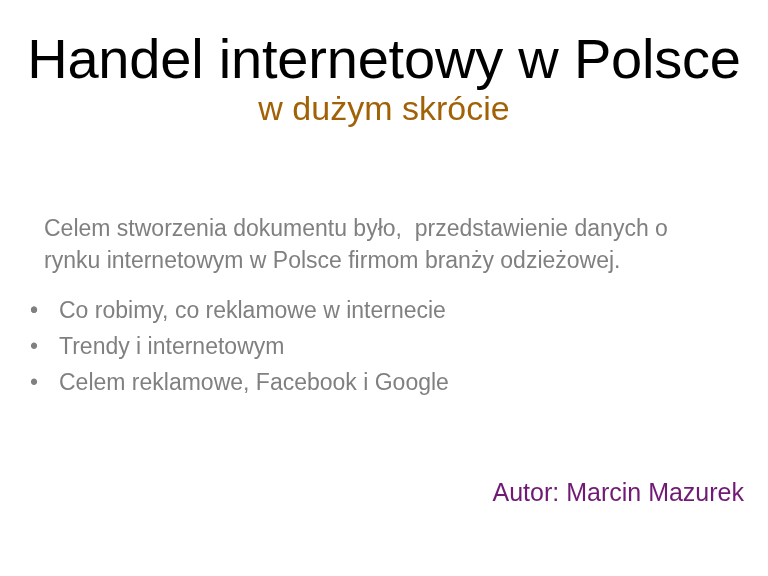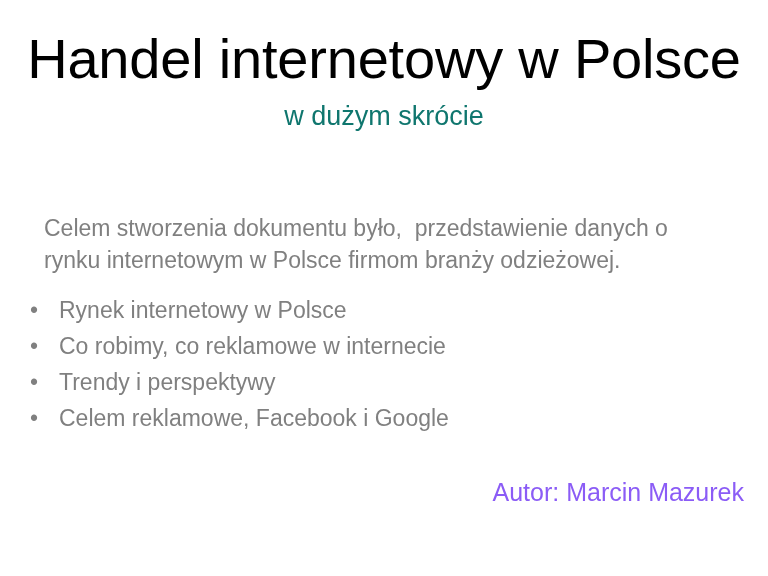--- a/index.html
+++ b/index.html
@@ -33,25 +33,25 @@
   }
   .slide-title {
     font-size: 56px;
     line-height: 62px;
     font-weight: 400;
     color: #000000;
     letter-spacing: -0.2px;
     white-space: nowrap;
   }
   .slide-subtitle {
-    font-size: 27px;
+    font-size: 34px;
     line-height: 36px;
     font-weight: 400;
-    color: #0f766e;
-    margin-top: 8px;
+    color: #a16207;
+    margin-top: 0;
   }
 
   
   .body-block {
     position: absolute;
     left: 28px;
     top: 196px;
     width: 716px;
     color: #808080;
   }
@@ -98,50 +98,49 @@
   
   .author-line {
     position: absolute;
     left: 28px;
     top: 476px;
     width: 716px;
     text-align: right;
     font-size: 25px;
     line-height: 32px;
     font-weight: 400;
-    color: #8b5cf6;
+    color: #701a75;
   }
 </style>
 </head>
 <body>
 
 <div class="slide">
 
   <div class="title-block">
     <div class="slide-title">Handel internetowy w Polsce</div>
     <div class="slide-subtitle">w dużym skrócie</div>
   </div>
 
   <div class="body-block">
 
     <p class="intro-paragraph">Celem stworzenia dokumentu było,  przedstawienie danych o rynku internetowym w Polsce firmom branży odzieżowej.</p>
 
 
     <ul class="agenda-list">
       <li class="agenda-item">
         <span class="bullet-dot">•</span>
-        <span>Rynek internetowy w Polsce</span>
       </li>
       <li class="agenda-item">
         <span class="bullet-dot">•</span>
         <span>Co robimy, co reklamowe w internecie</span>
       </li>
       <li class="agenda-item">
         <span class="bullet-dot">•</span>
-        <span>Trendy i perspektywy</span>
+        <span>Trendy i internetowym</span>
       </li>
       <li class="agenda-item">
         <span class="bullet-dot">•</span>
         <span>Celem reklamowe, Facebook i Google</span>
       </li>
     </ul>
 
   </div>
 
   <div class="author-line">Autor: Marcin Mazurek</div>

